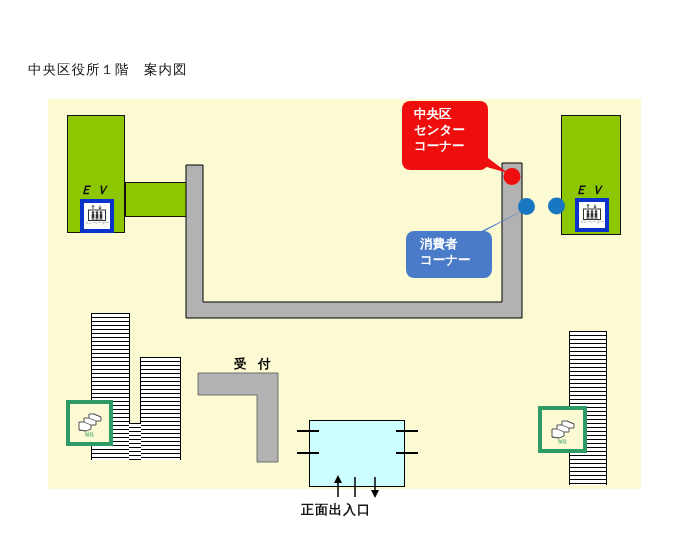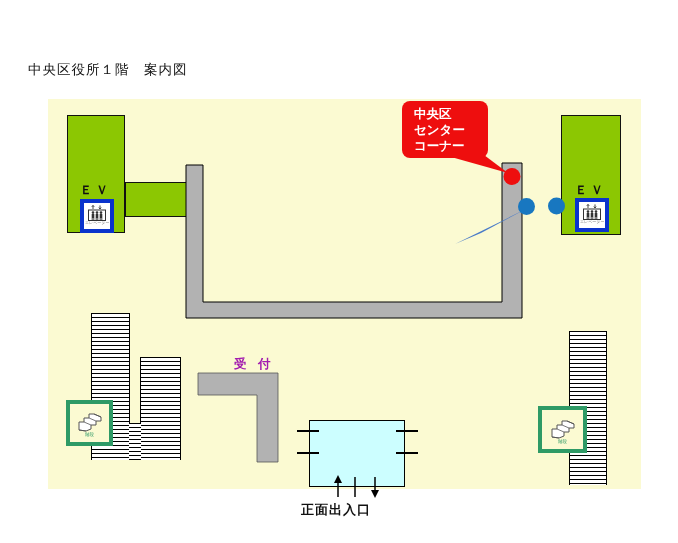--- a/index.html
+++ b/index.html
@@ -15,43 +15,43 @@
   #ev-block-right{left:513px;top:16px;width:60px;height:120px;}
   
   .hatch{background:repeating-linear-gradient(to bottom,#000 0 1px,#fff 1px 4px);border-left:1px solid #000;border-right:1px solid #000;box-sizing:border-box;z-index:1;}
   #stairs-left-a{left:43px;top:214px;width:39px;height:147px;}
   #stairs-left-b{left:92px;top:258px;width:41px;height:103px;}
   #stairs-left-join{left:81px;top:324px;width:12px;height:37px;border:none;}
   #stairs-right{left:521px;top:232px;width:38px;height:154px;}
   
   #overlay{left:0;top:0;z-index:3;pointer-events:none;}
   
-  .ev-label{z-index:5;font-size:12px;font-weight:bold;color:#111;letter-spacing:4px;text-align:center;width:44px;}
+  .ev-label{z-index:5;font-size:12px;font-weight:bold;color:#111;letter-spacing:4px;text-align:center;width:44px;font-style:italic;}
   #ev-label-left{left:26px;top:83px;}
   #ev-label-right{left:521px;top:83px;}
   .ev-icon{width:34px;height:34px;background:#0A33CC;z-index:5;display:flex;align-items:center;justify-content:center;}
   #ev-icon-left{left:32px;top:100px;}
   #ev-icon-right{left:527px;top:99px;}
   .ev-icon-inner{width:26px;height:26px;background:#fff;display:flex;flex-direction:column;align-items:center;justify-content:flex-start;padding-top:1px;box-sizing:border-box;}
   .icon-caption{font-size:4px;line-height:4px;color:#777;white-space:nowrap;text-align:center;width:24px;overflow:hidden;}
   
   .stairs-icon{background:#FBFAD2;border:4px solid #2E9A66;box-sizing:border-box;z-index:5;display:flex;flex-direction:column;align-items:center;justify-content:center;}
   #stairs-icon-left{left:18px;top:301px;width:47px;height:46px;}
   #stairs-icon-right{left:490px;top:307px;width:49px;height:47px;}
   .stairs-caption{font-size:4.5px;line-height:5px;color:#2E9A66;white-space:nowrap;}
   
-  #reception-label{left:186px;top:257px;font-size:12.5px;font-weight:bold;color:#a21caf;letter-spacing:4px;z-index:5;}
+  #reception-label{left:186px;top:257px;font-size:12.5px;font-weight:bold;color:#000000;letter-spacing:4px;z-index:5;}
   
   #entrance{left:261px;top:321px;width:96px;height:67px;background:#CCFEFF;border:1.5px solid #000;box-sizing:border-box;z-index:4;}
   .tick{height:1.5px;width:22px;background:#000;z-index:5;}
   #tick-l1{left:249px;top:331px;} #tick-l2{left:249px;top:353px;}
   #tick-r1{left:348px;top:331px;} #tick-r2{left:348px;top:353px;}
   
   .callout{z-index:6;color:#fff;font-weight:bold;font-size:12.5px;line-height:16px;border-radius:8px;box-sizing:border-box;}
-  #callout-center{left:354px;top:2px;width:86px;height:57px;background:#EE0E0E;padding:5px 0 0 12px;border-radius:8px;}
+  #callout-center{left:354px;top:2px;width:86px;height:69px;background:#EE0E0E;padding:5px 0 0 12px;border-radius:8px;}
   #callout-corner{left:358px;top:132px;width:86px;height:47px;background:#4A7BC8;padding:5px 0 0 14px;}
   
   #entrance-arrows{left:326px;top:474px;z-index:7;}
   #entrance-label{left:301px;top:501px;font-size:13px;font-weight:bold;color:#111;letter-spacing:1px;z-index:7;}
 </style>
 </head>
 <body>
 
 <div class="abs" id="page-title">中央区役所１階　案内図</div>
 
@@ -140,20 +140,24 @@
   <div class="abs tick" id="tick-l1"></div>
   <div class="abs tick" id="tick-l2"></div>
   <div class="abs tick" id="tick-r1"></div>
   <div class="abs tick" id="tick-r2"></div>
 
   <div class="abs callout" id="callout-center">
     <div>中央区</div>
     <div>センター</div>
     <div>コーナー</div>
   </div>
+  <div class="abs callout" id="callout-corner">
+    <div>消費者</div>
+    <div>コーナー</div>
+  </div>
 
 </div>
 
 <svg class="abs" id="entrance-arrows" width="58" height="26" viewBox="0 0 58 26">
   <line x1="12" y1="8" x2="12" y2="23" stroke="#000" stroke-width="1.5"></line>
   <polygon points="8,9 12,1 16,9" fill="#000"></polygon>
   <line x1="29" y1="3" x2="29" y2="23" stroke="#000" stroke-width="1.5"></line>
   <line x1="49" y1="3" x2="49" y2="17" stroke="#000" stroke-width="1.5"></line>
   <polygon points="45,16 53,16 49,24" fill="#000"></polygon>
 </svg>

